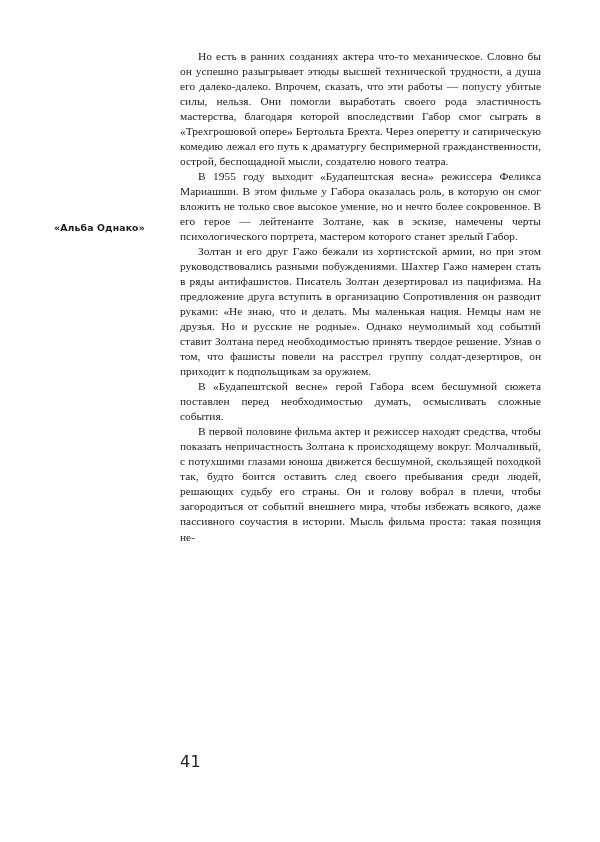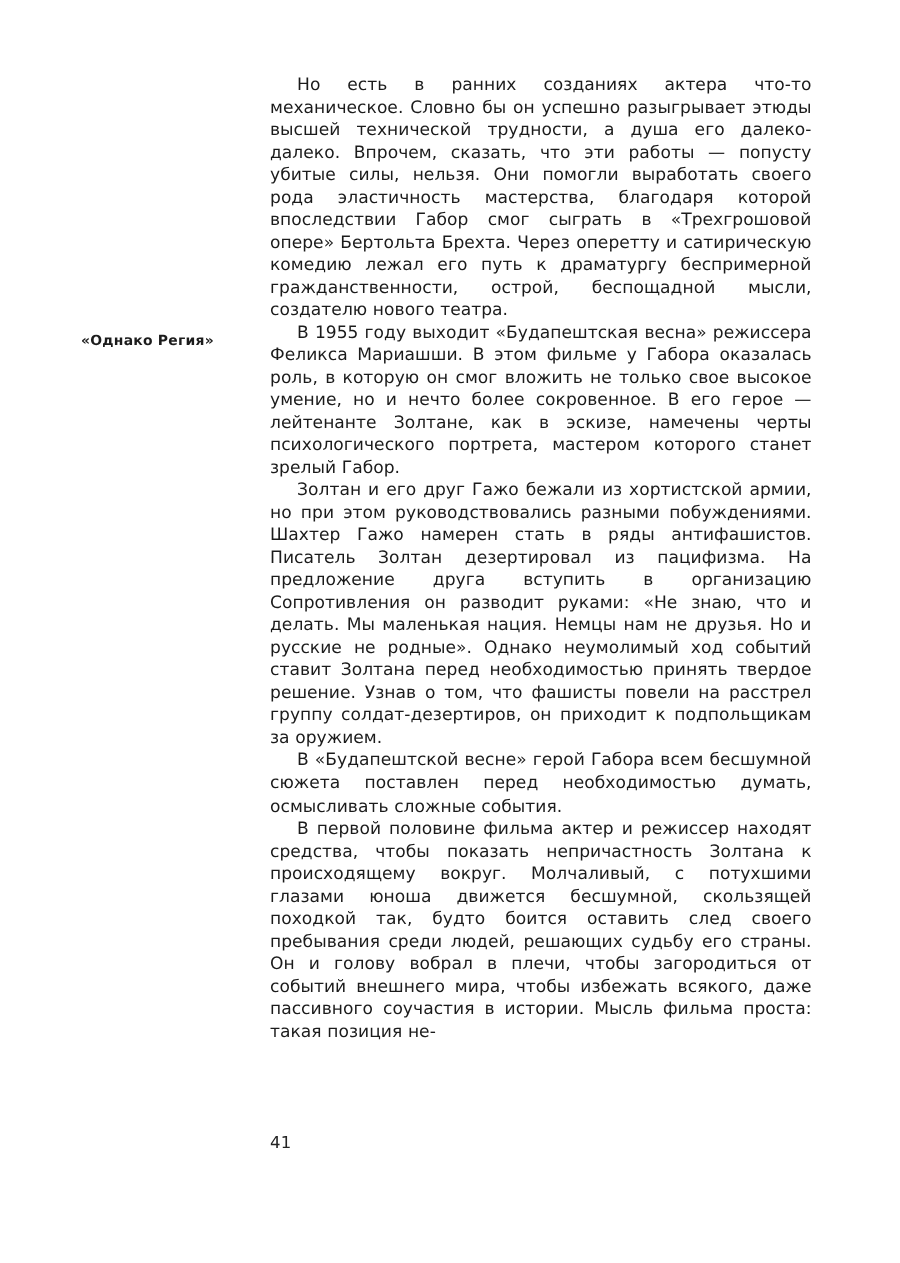--- a/index.html
+++ b/index.html
@@ -57,40 +57,41 @@
     text-align: justify;
     text-align-last: left;
     text-justify: inter-word;
     color: #1b1b1b;
     letter-spacing: 0.02px;
     word-spacing: 0.1px;
     hyphens: manual;
   }
   .para.indent {
     text-indent: 18px;
+    font-family: Liberation Serif, serif;
   }
 
   
   .folio {
     position: absolute;
     left: 180px;
     top: 754px;
     font-family: "DejaVu Sans", sans-serif;
-    font-size: 11px;
+    font-size: 16px;
     line-height: 15px;
     color: #242424;
     letter-spacing: 0.2px;
   }
 </style>
 </head>
 <body>
 
 <div class="page">
 
-  <div class="margin-note">«Однако Регия»</div>
+  <div class="margin-note">«Альба Однако»</div>
 
   <div class="text-column">
     <p class="para indent">Но есть в ранних созданиях актера что-то механическое. Словно бы он успешно разыгрывает этюды высшей технической трудности, а душа его далеко-далеко. Впрочем, сказать, что эти работы — попусту убитые силы, нельзя. Они помогли выработать своего рода эластичность мастерства, благодаря которой впоследствии Габор смог сыграть в «Трехгрошовой опере» Бертольта Брехта. Через оперетту и сатирическую комедию лежал его путь к драматургу беспримерной гражданственности, острой, беспощадной мысли, создателю нового театра.</p>
     <p class="para indent">В 1955 году выходит «Будапештская весна» режиссера Феликса Мариашши. В этом фильме у Габора оказалась роль, в которую он смог вложить не только свое высокое умение, но и нечто более сокровенное. В его герое — лейтенанте Золтане, как в эскизе, намечены черты психологического портрета, мастером которого станет зрелый Габор.</p>
     <p class="para indent">Золтан и его друг Гажо бежали из хортистской армии, но при этом руководствовались разными побуждениями. Шахтер Гажо намерен стать в ряды антифашистов. Писатель Золтан дезертировал из пацифизма. На предложение друга вступить в организацию Сопротивления он разводит руками: «Не знаю, что и делать. Мы маленькая нация. Немцы нам не друзья. Но и русские не родные». Однако неумолимый ход событий ставит Золтана перед необходимостью принять твердое решение. Узнав о том, что фашисты повели на расстрел группу солдат-дезертиров, он приходит к подпольщикам за оружием.</p>
     <p class="para indent">В «Будапештской весне» герой Габора всем бесшумной сюжета поставлен перед необходимостью думать, осмысливать сложные события.</p>
     <p class="para indent">В первой половине фильма актер и режиссер находят средства, чтобы показать непричастность Золтана к происходящему вокруг. Молчаливый, с потухшими глазами юноша движется бесшумной, скользящей походкой так, будто боится оставить след своего пребывания среди людей, решающих судьбу его страны. Он и голову вобрал в плечи, чтобы загородиться от событий внешнего мира, чтобы избежать всякого, даже пассивного соучастия в истории. Мысль фильма проста: такая позиция не-</p>
   </div>
 
   <div class="folio">41</div>

